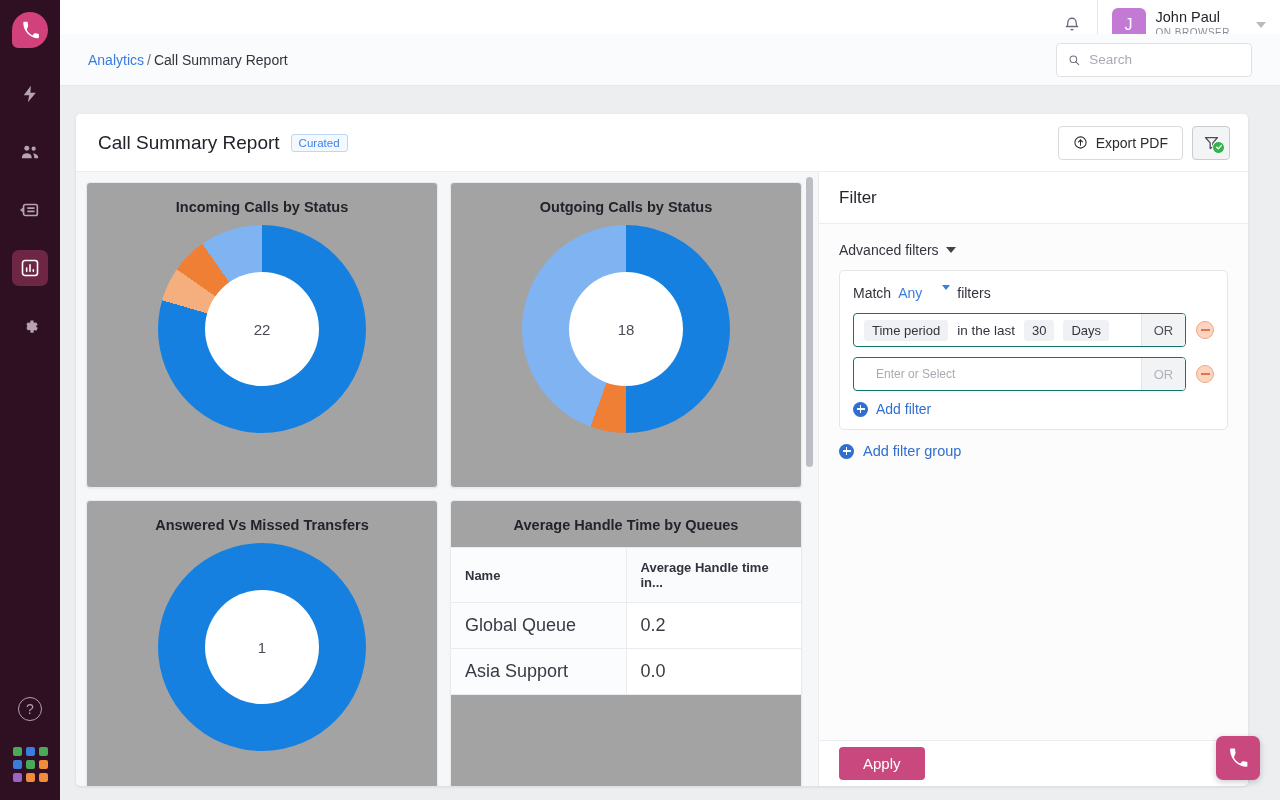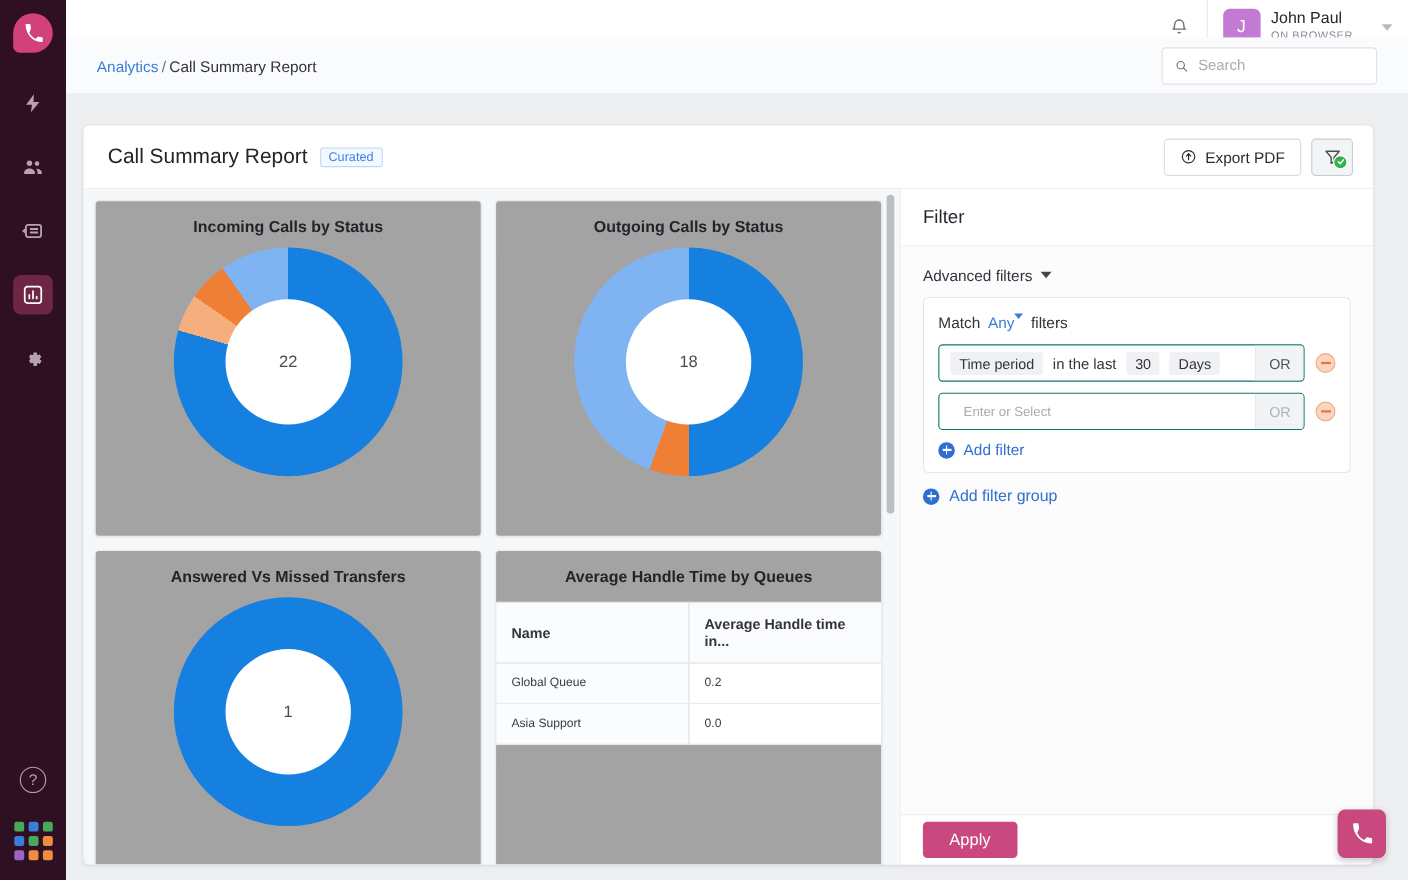--- a/index.html
+++ b/index.html
@@ -159,41 +159,41 @@
 
   
   .tbl { width: 100%; border-collapse: collapse; margin-top: 14px; }
   .tbl th {
     font-size: 13px; font-weight: bold; color: #33333d; text-align: left;
     padding: 12px 14px; background: #fafbfc;
     border-top: 1px solid #e9ebee; border-bottom: 1px solid #e9ebee;
   }
   .tbl th:first-child, .tbl td:first-child { border-right: 1px solid #e9ebee; width: 175px; background: #fafcfe; }
   .tbl td {
-    font-size: 11px; color: #3a3a44; padding: 12px 14px;
+    font-size: 18px; color: #3a3a44; padding: 12px 14px;
     border-bottom: 1px solid #e9ebee;
   }
   .tbl td.val { background: #fff; }
 
   
   .filterpanel {
     width: 430px; height: 614px; background: #fff;
     border-left: 1px solid #e9ebee; display: flex; flex-direction: column;
   }
   .fp-head {
     height: 52px; display: flex; align-items: center; padding: 0 20px;
     border-bottom: 1px solid #ebedf0;
     font-size: 17px; color: #26262f;
   }
   .fp-body { flex: 1; padding: 18px 20px 0 20px; background: #fcfcfd; }
   .adv-row { display: flex; align-items: center; gap: 7px; font-size: 14px; color: #33333d; margin-bottom: 12px; }
   .tri-down { width: 0; height: 0; border-left: 5px solid transparent; border-right: 5px solid transparent; border-top: 6px solid #43434d; }
   .fgroup { border: 1px solid #e4e6ea; border-radius: 5px; padding: 14px 13px 12px 13px; background: #fff; }
   .match-row { display: flex; align-items: center; gap: 7px; font-size: 14px; color: #33333d; margin-bottom: 12px; }
-  .match-any { color: #3b7ddd; display: flex; align-items: flex-start; gap: 0; }
+  .match-any { color: #3b7ddd; display: flex; align-items: flex-start; gap: 20px; }
   .tri-down-blue { width: 0; height: 0; border-left: 4.5px solid transparent; border-right: 4.5px solid transparent; border-top: 5.5px solid #3b7ddd; }
   .frow { display: flex; align-items: center; gap: 10px; margin-bottom: 10px; }
   .fctl {
     flex: 1; height: 34px; display: flex; align-items: center;
     border: 1px solid #0f766e; border-radius: 4px; overflow: hidden; background: #fff;
   }
   .fctl .fields { flex: 1; display: flex; align-items: center; gap: 9px; padding: 0 10px; }
   .chip { background: #f0f1f4; border-radius: 3px; padding: 3px 8px; font-size: 13px; color: #33333d; }
   .plain { font-size: 13.5px; color: #33333d; }
   .ph { font-size: 12px; color: #a9aab3; padding-left: 12px; }

